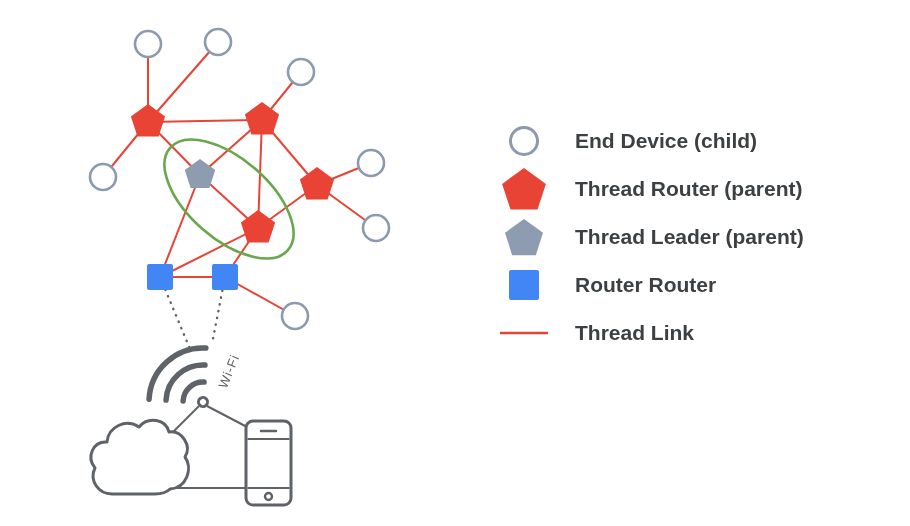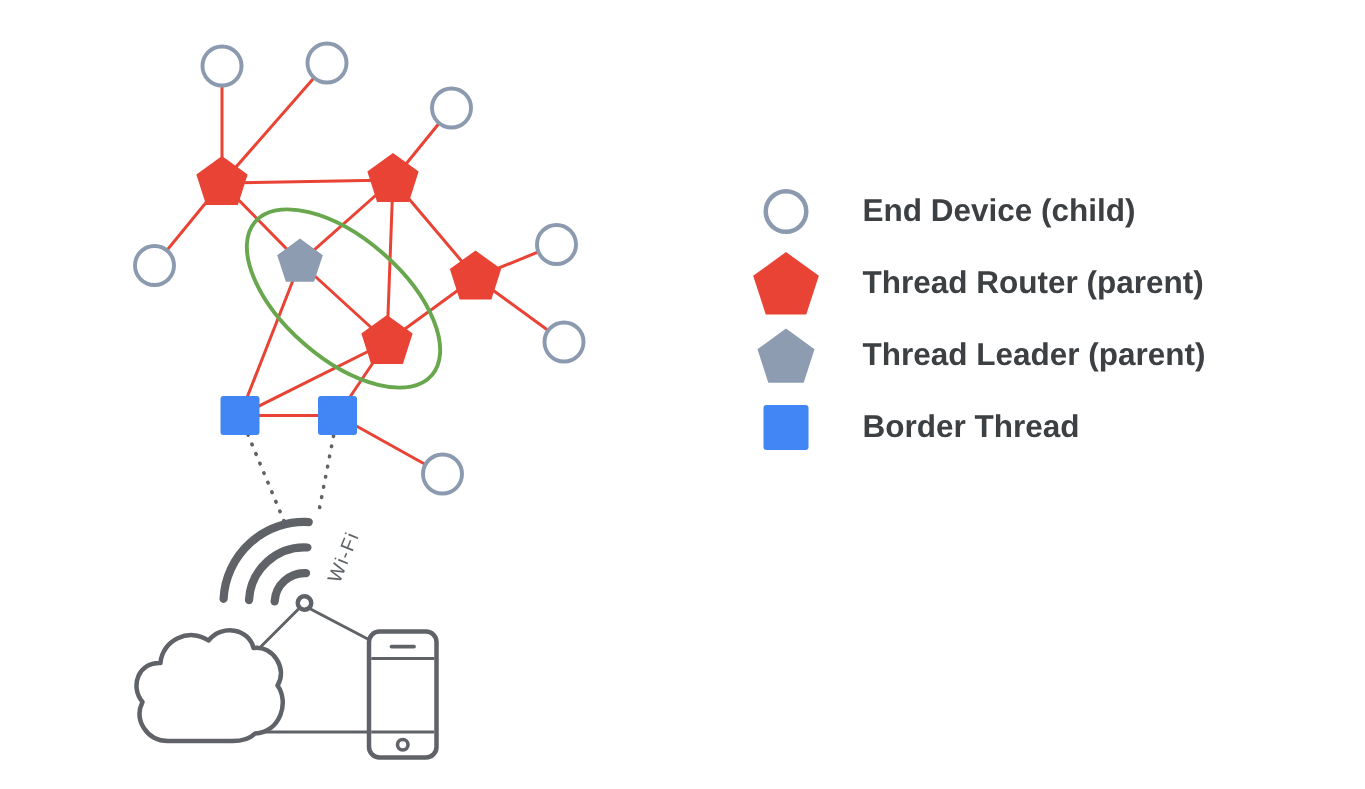--- a/index.html
+++ b/index.html
@@ -151,18 +151,26 @@
       </span>
       <span class="legend-label">Thread Leader (parent)</span>
     </div>
 
     <div class="legend-row">
       <span class="legend-icon">
         <svg width="34" height="34">
             <rect x="2" y="2" width="30" height="30" rx="2" class="li-border"></rect>
           </svg>
       </span>
-      <span class="legend-label">Border Thread</span>
+      <span class="legend-label">Router Router</span>
     </div>
 
+    <div class="legend-row">
+      <span class="legend-icon">
+        <svg width="52" height="10">
+            <line x1="2" y1="5" x2="50" y2="5" class="li-link"></line>
+          </svg>
+      </span>
+      <span class="legend-label">Thread Link</span>
+    </div>
 
   </div>
 </div>
 
 </body></html>

